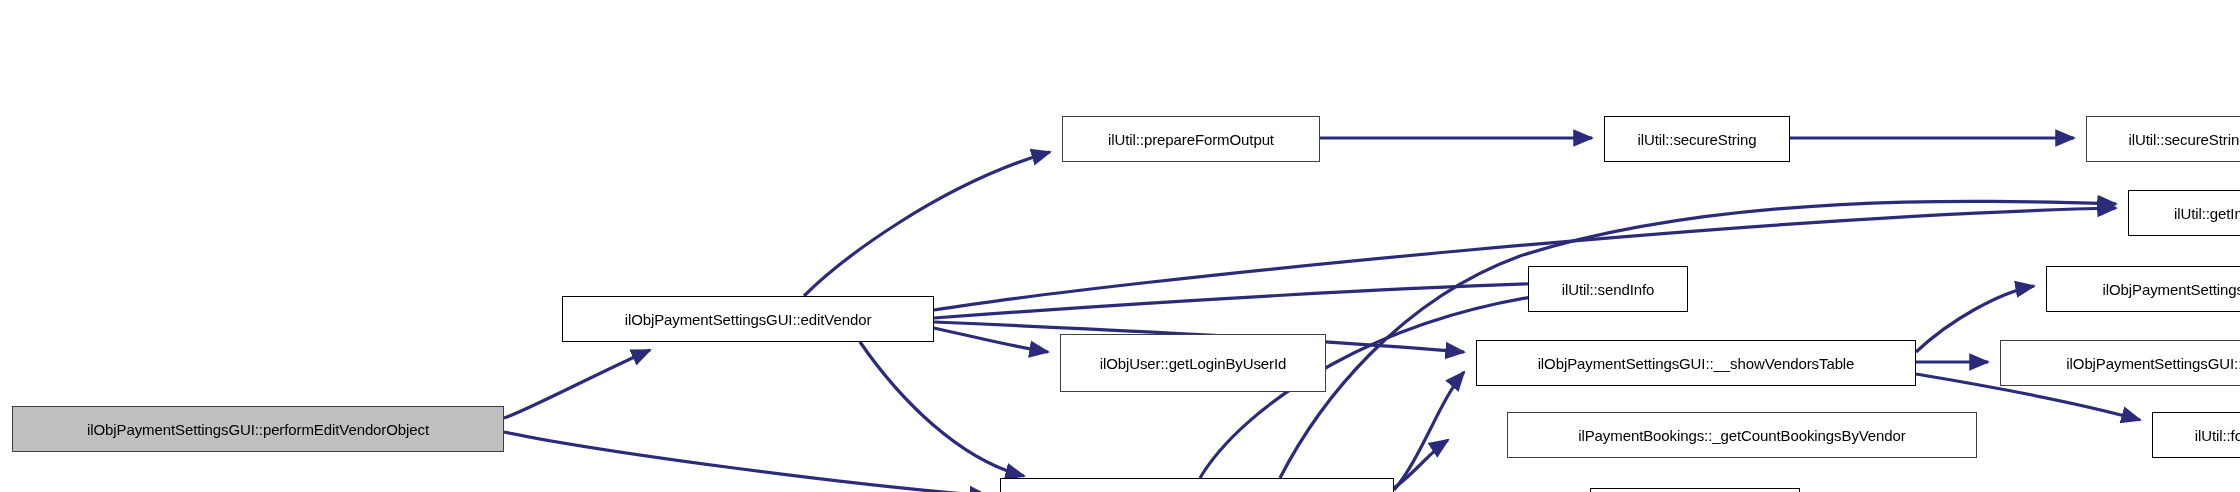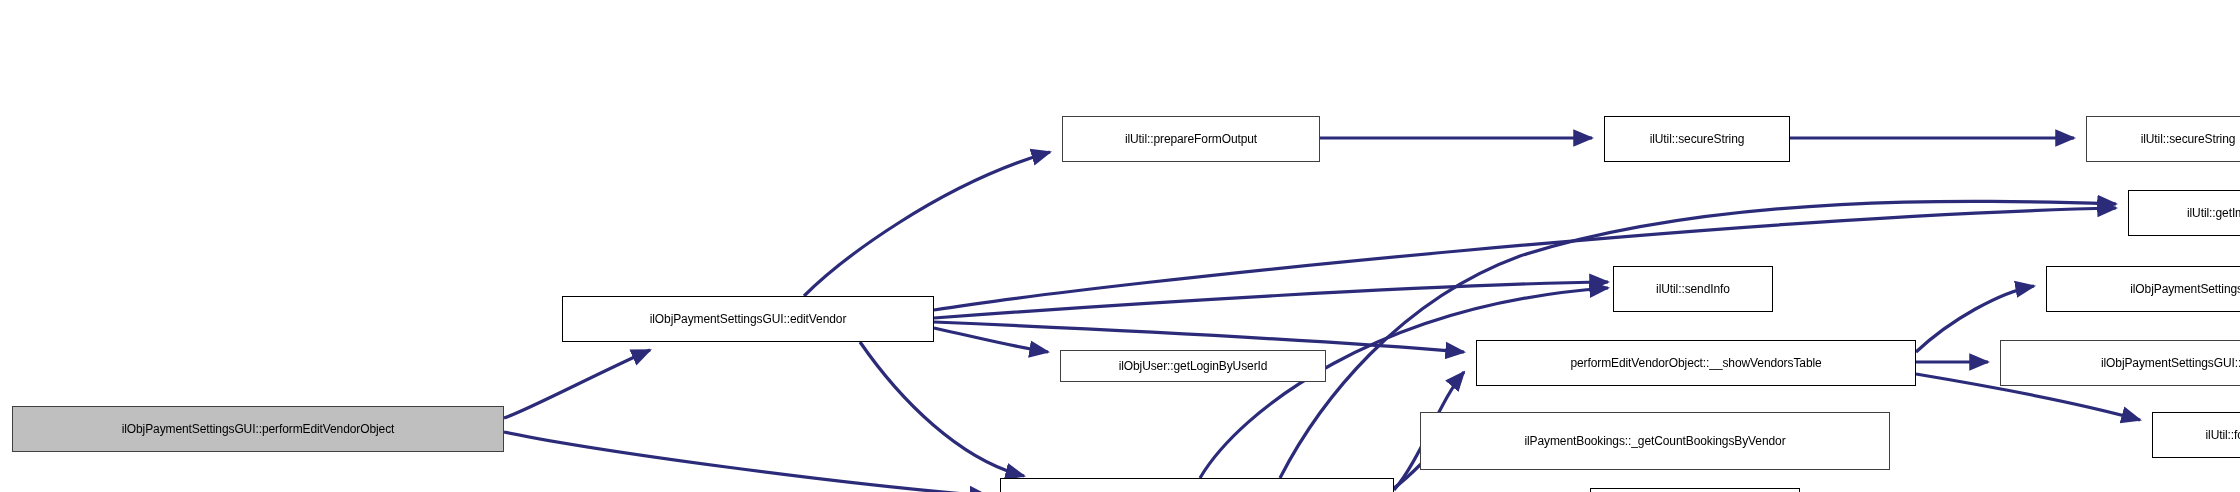--- a/index.html
+++ b/index.html
@@ -1,21 +1,21 @@
 <!DOCTYPE html>
 <html><head>
 <meta charset="utf-8">
 <style>
   html,body{margin:0;padding:0;background:#ffffff;}
   #canvas{position:relative;width:2240px;height:492px;background:#ffffff;
           font-family:"Liberation Sans","DejaVu Sans",sans-serif;}
   svg#edges{position:absolute;left:0;top:0;width:2240px;height:492px;overflow:visible;}
   .node{position:absolute;box-sizing:border-box;display:flex;align-items:center;
         justify-content:center;background:#ffffff;border:1px solid #000000;
-        font-size:12px;color:#000000;white-space:nowrap;line-height:1;
+        font-size:15px;color:#000000;white-space:nowrap;line-height:1;
         letter-spacing:-0.1px;}
   .node.root{background:#bfbfbf;border:1px solid #404040;}
   .node.thick{border:1px solid #404040;}
   .node span{pointer-events:none;}
 </style>
 </head>
 <body>
 
 <div id="canvas">
   <svg id="edges" viewBox="0 0 1120 246" preserveAspectRatio="none" aria-hidden="true">
@@ -58,34 +58,34 @@
   <div id="node-layer">
       <div class="node root thick" style="left: 12px; top: 406px; width: 492px; height: 46px;">
         <span>ilObjPaymentSettingsGUI::performEditVendorObject</span>
       </div>
       <div class="node" style="left: 562px; top: 296px; width: 372px; height: 46px; justify-content: center;">
         <span>ilObjPaymentSettingsGUI::editVendor</span>
       </div>
       <div class="node thick" style="left: 1062px; top: 116px; width: 258px; height: 46px;">
         <span>ilUtil::prepareFormOutput</span>
       </div>
-      <div class="node thick" style="left: 1060px; top: 350px; width: 266px; height: 32px; align-items: center;">
+      <div class="node thick" style="left: 1060px; top: 334px; width: 266px; height: 58px; align-items: center;">
         <span>ilObjUser::getLoginByUserId</span>
       </div>
       <div class="node" style="left: 1000px; top: 478px; width: 394px; height: 46px;"></div>
       <div class="node" style="left: 1604px; top: 116px; width: 186px; height: 46px;">
         <span>ilUtil::secureString</span>
       </div>
-      <div class="node" style="left: 1613px; top: 266px; width: 160px; height: 46px; align-items: center;">
+      <div class="node" style="left: 1528px; top: 266px; width: 160px; height: 46px; align-items: center;">
         <span>ilUtil::sendInfo</span>
       </div>
       <div class="node" style="left: 1476px; top: 340px; width: 440px; height: 46px;">
-        <span>performEditVendorObject::__showVendorsTable</span>
+        <span>ilObjPaymentSettingsGUI::__showVendorsTable</span>
       </div>
-      <div class="node thick" style="left: 1420px; top: 412px; width: 470px; height: 58px;">
+      <div class="node thick" style="left: 1507px; top: 412px; width: 470px; height: 46px;">
         <span>ilPaymentBookings::_getCountBookingsByVendor</span>
       </div>
       <div class="node" style="left: 1590px; top: 488px; width: 210px; height: 46px;"></div>
       <div class="node thick" style="left: 2086px; top: 116px; width: 204px; height: 46px;">
         <span>ilUtil::secureString</span>
       </div>
       <div class="node" style="left: 2128px; top: 190px; width: 220px; height: 46px;">
         <span>ilUtil::getImagePath</span>
       </div>
       <div class="node" style="left: 2046px; top: 266px; width: 386px; height: 46px;">

